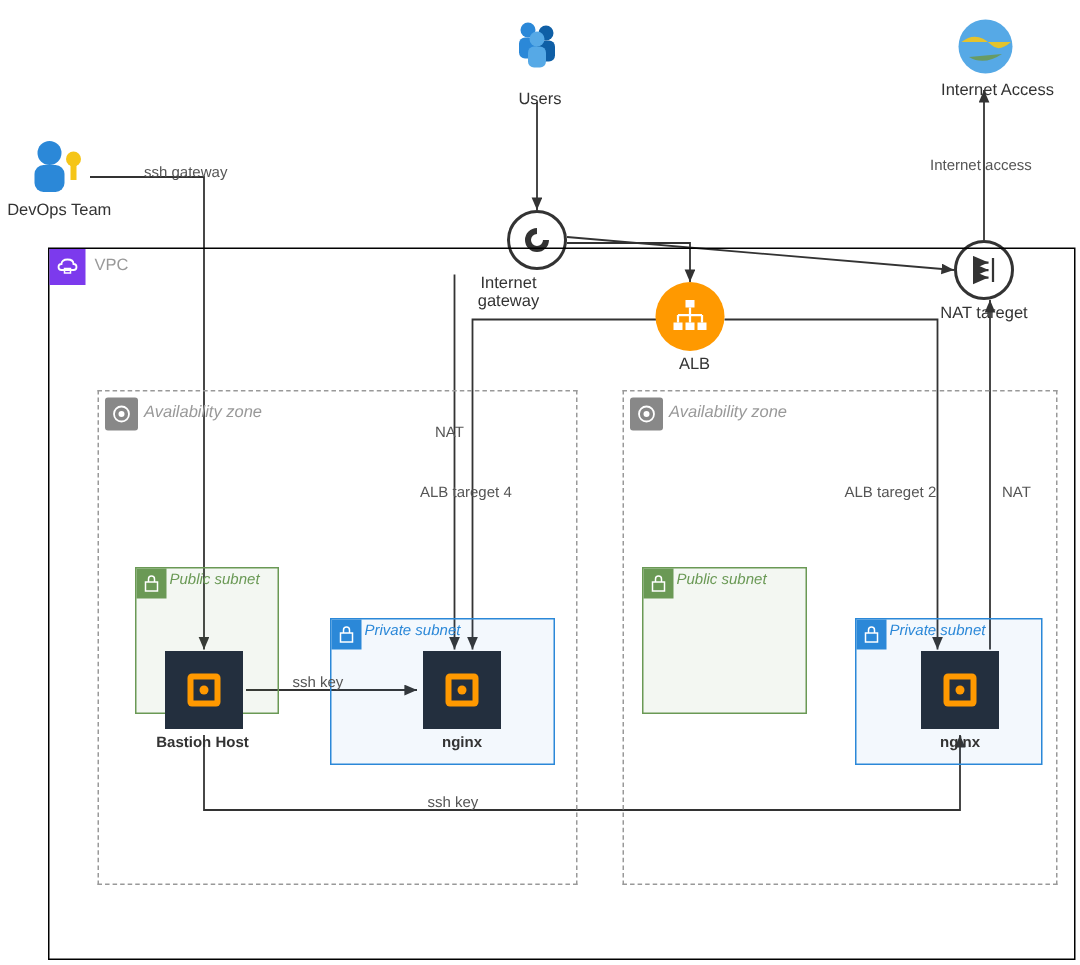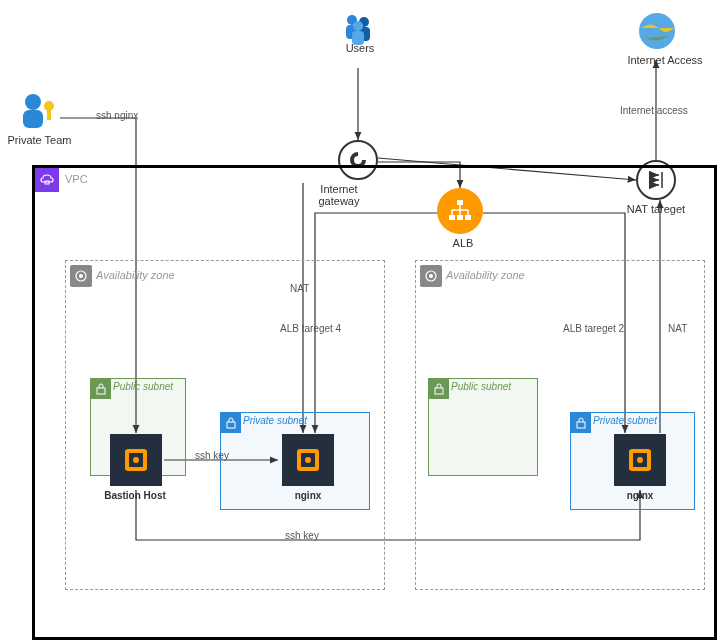--- a/index.html
+++ b/index.html
@@ -1,20 +1,20 @@
 <!DOCTYPE html>
 <html><head>
 <meta charset="utf-8">
 <style>
   * { box-sizing: border-box; margin: 0; padding: 0; }
   body { font-family: Arial, sans-serif; background: #fff; width: 720px; height: 643px; position: relative; overflow: hidden; }
   .label { font-size: 11px; color: #333; position: absolute; text-align: center; }
   .small-label { font-size: 10px; color: #555; position: absolute; }
   .node { position: absolute; }
-  .vpc-box { position: absolute; border: 3px solid #000000; left: 32px; top: 165px; width: 685px; height: 475px; }
+  .vpc-box { position: absolute; border: 1px solid #000000; left: 32px; top: 165px; width: 685px; height: 475px; }
   .vpc-header { position: absolute; left: 0; top: 0; width: 24px; height: 24px; background: #7c3aed; display: flex; align-items: center; justify-content: center; }
   .vpc-title { position: absolute; left: 30px; top: 5px; font-size: 11px; color: #999; }
   .az-box { position: absolute; border: 1px dashed #999; }
   .az-header { position: absolute; left: 4px; top: 4px; width: 22px; height: 22px; background: #888; display: flex; align-items: center; justify-content: center; border-radius: 2px; }
   .az-title { position: absolute; left: 30px; top: 8px; font-size: 11px; color: #999; font-style: italic; }
   .subnet-box { position: absolute; border: 1px solid; width: 96px; height: 98px; font-style: italic; }
   .subnet-box.public { border-color: #6a9955; background: rgba(106,153,85,0.08); }
   .subnet-box.private { border-color: #2b88d8; background: rgba(43,136,216,0.06); margin-top: 34px; }
   .subnet-header { position: absolute; left: 0; top: 0; width: 20px; height: 20px; display: flex; align-items:center; justify-content:center; }
   .subnet-box.public .subnet-header { background: #6a9955; }
@@ -67,32 +67,32 @@
 <div class="users-icon node" style="left:338px; top:8px;">
   <svg width="40" height="40" viewBox="0 0 40 40">
     <circle cx="14" cy="12" r="5" fill="#2b88d8"></circle>
       <rect x="8" y="17" width="12" height="14" rx="4" fill="#2b88d8"></rect>
     <circle cx="26" cy="14" r="5" fill="#0f5fa6"></circle>
       <rect x="20" y="19" width="12" height="14" rx="4" fill="#0f5fa6"></rect>
     <circle cx="20" cy="18" r="5" fill="#56a9e6"></circle>
       <rect x="14" y="23" width="12" height="14" rx="4" fill="#56a9e6"></rect>
   </svg>
 </div>
-<div class="label" style="left:340px; top:42px; width:40px;">Users</div>
+<div class="label" style="left:340px; top:60px; width:40px;">Users</div>
 
 <div class="devops-icon node" style="left:15px; top:90px;">
   <svg width="44" height="44" viewBox="0 0 44 44">
     <circle cx="18" cy="12" r="8" fill="#2b88d8"></circle>
     <rect x="8" y="20" width="20" height="18" rx="6" fill="#2b88d8"></rect>
     <circle cx="34" cy="16" r="5" fill="#f5c518"></circle>
     <rect x="32" y="20" width="4" height="10" fill="#f5c518"></rect>
   </svg>
 </div>
-<div class="label" style="left:2px; top:134px; width:75px;">Private Team</div>
-<div class="small-label" style="left:96px; top:110px;">ssh nginx</div>
+<div class="label" style="left:2px; top:134px; width:75px;">DevOps Team</div>
+<div class="small-label" style="left:96px; top:110px;">ssh gateway</div>
 
 <div class="globe-icon node" style="left:636px; top:10px;">
   <svg width="42" height="42" viewBox="0 0 42 42">
     <circle cx="21" cy="21" r="18" fill="#56a9e6"></circle>
     <path d="M5 18 Q15 10 25 20 Q30 25 38 18" fill="#f5c518" opacity="0.9"></path>
     <path d="M10 28 Q20 34 32 26" fill="#6a9955" opacity="0.9"></path>
   </svg>
 </div>
 <div class="label" style="left:620px; top:54px; width:90px;">Internet Access</div>
 <div class="small-label" style="left:620px; top:105px;">Internet access</div>

